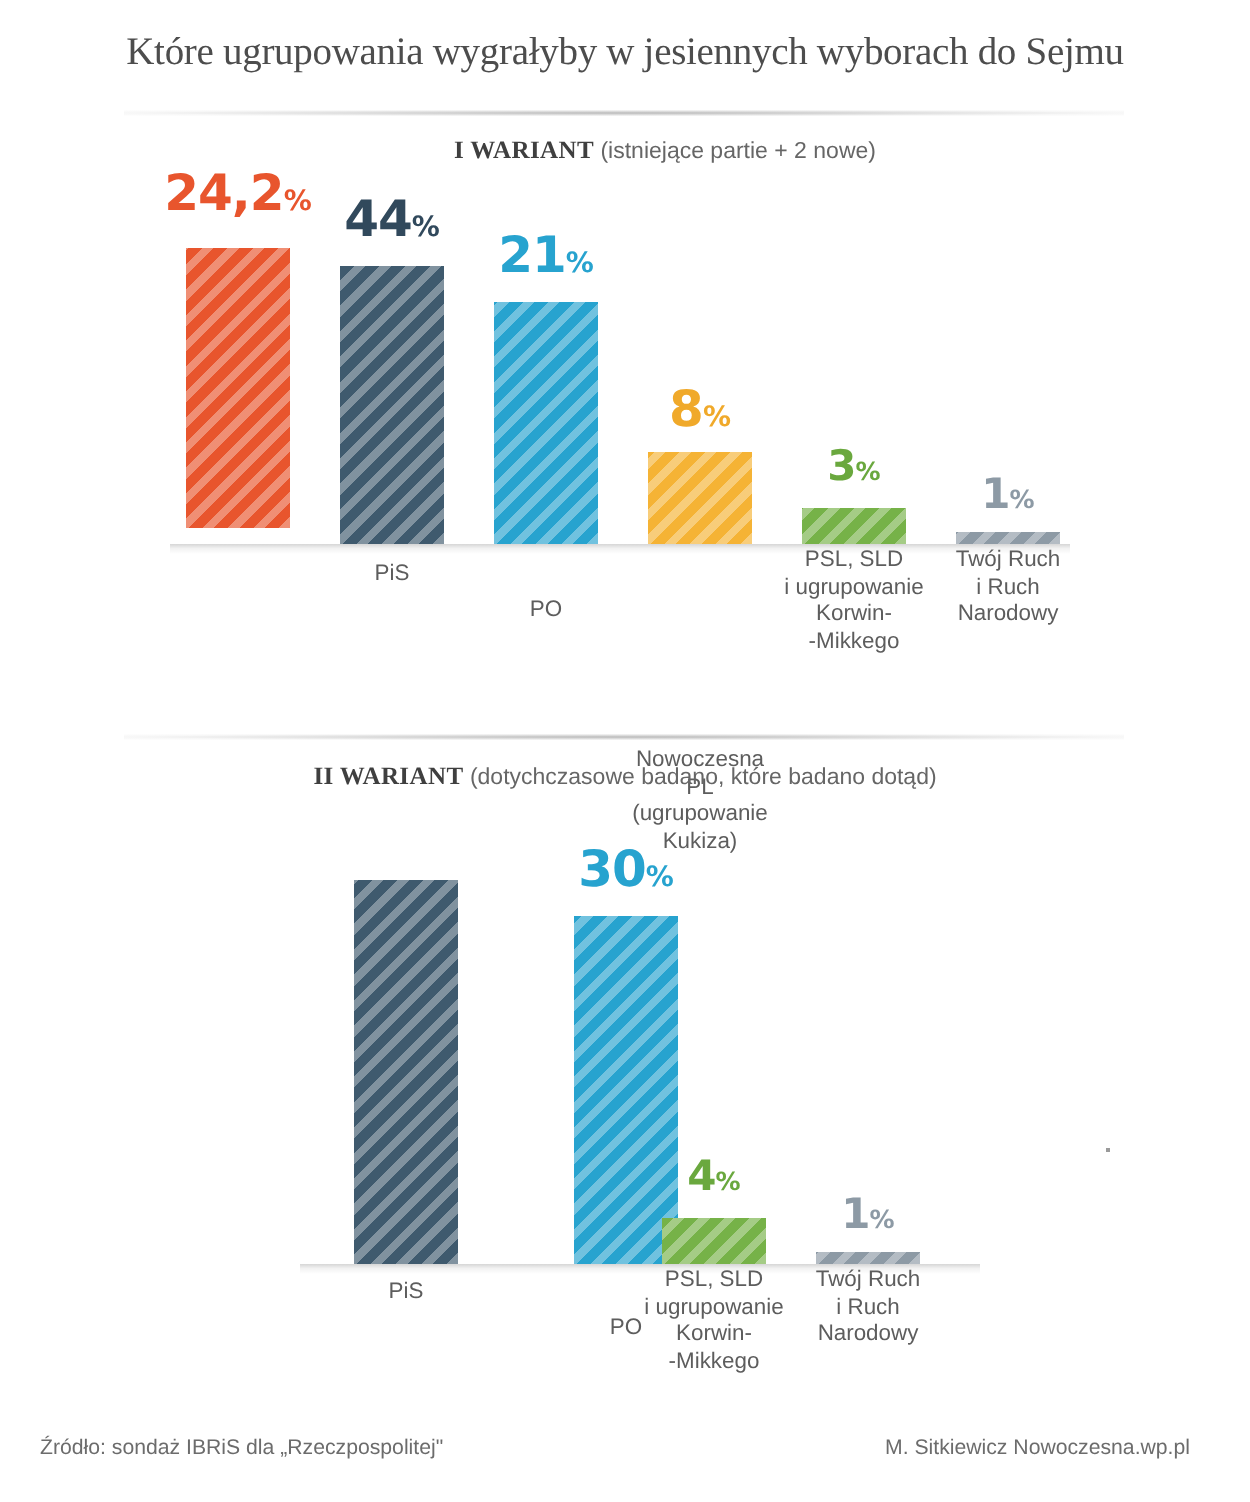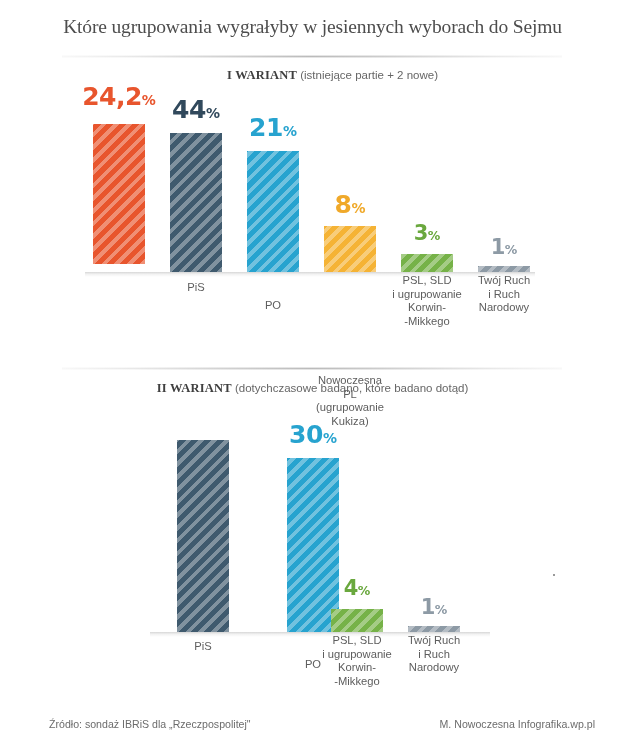--- a/index.html
+++ b/index.html
@@ -133,21 +133,21 @@
     text-align: center;
     font-size: 11.2px;
     line-height: 13.6px;
     color: #5d5d5d;
     white-space: pre-line;
   }
 
   
   .footer-src {
     position: absolute;
-    left: 49px;
+    left: 20px;
     top: 718px;
     font-size: 10.6px;
     color: #6c6c6c;
     white-space: nowrap;
   }
   .footer-credit {
     position: absolute;
     right: 30px;
     top: 718px;
     font-size: 10.6px;
@@ -275,13 +275,13 @@
     <div class="bar" style="height:6px; background:#8d9aa5;"></div>
     <div class="cat-label" style="top:8px;">Twój Ruch
 i Ruch
 Narodowy</div>
   </div>
 </div>
 
 <div class="corner-dot"></div>
 
 <div class="footer-src">Źródło: sondaż IBRiS dla „Rzeczpospolitej"</div>
-<div class="footer-credit">M. Nowoczesna Infografika.wp.pl</div>
+<div class="footer-credit">M. Sitkiewicz Nowoczesna.wp.pl</div>
 
 </body></html>

